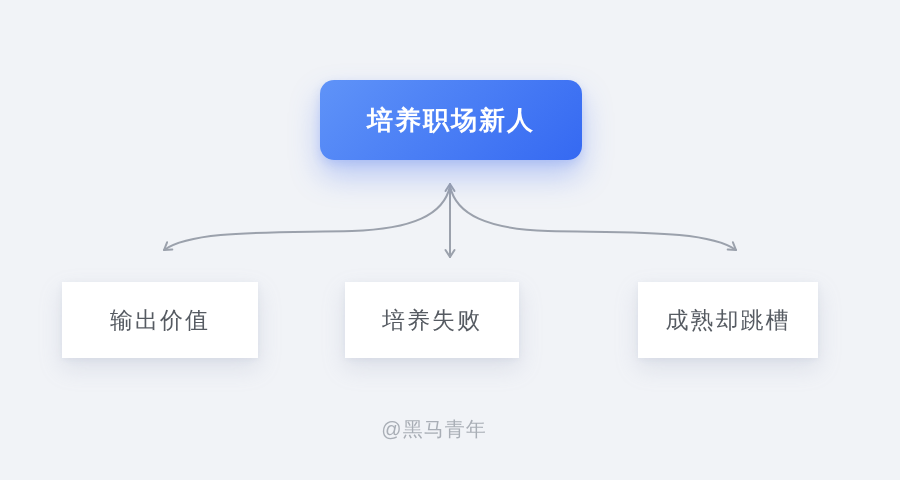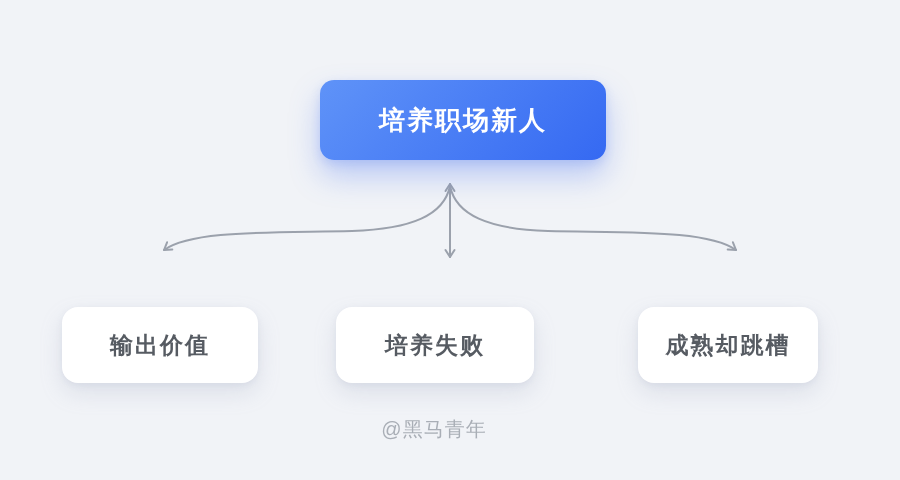--- a/index.html
+++ b/index.html
@@ -26,46 +26,45 @@
   .node {
     position: absolute;
     display: flex;
     align-items: center;
     justify-content: center;
     text-align: center;
   }
   .root-node {
     left: 320px;
     top: 80px;
-    width: 286px;
+    width: 262px;
     height: 80px;
     border-radius: 14px;
     background: linear-gradient(135deg, var(--root-gradient-start) 0%, var(--root-gradient-end) 100%);
     box-shadow: 0 16px 30px rgba(82, 122, 242, 0.35), 0 4px 10px rgba(82, 122, 242, 0.18);
     color: var(--root-text);
     font-size: 26px;
     font-weight: 700;
     letter-spacing: 2px;
     cursor: default;
   }
   .child-node {
     top: 282px;
     height: 76px;
-    border-radius: 16px;
+    border-radius: 0;
     background: var(--child-bg);
     box-shadow: 0 10px 22px rgba(150, 160, 185, 0.22), 0 2px 6px rgba(150, 160, 185, 0.12);
     color: var(--child-text);
     font-size: 23px;
-    font-weight: 700;
+    font-weight: 400;
     letter-spacing: 2px;
     cursor: default;
-    margin-top: 25px;
   }
   .child-1 { left: 62px;  width: 196px; }
-  .child-2 { left: 336px; width: 198px; text-align: center; }
+  .child-2 { left: 345px; width: 174px; text-align: center; }
   .child-3 { left: 638px; width: 180px; }
   .connectors {
     position: absolute;
     left: 0; top: 0;
     width: 900px;
     height: 480px;
     pointer-events: none;
   }
   .arrow-path {
     fill: none;

